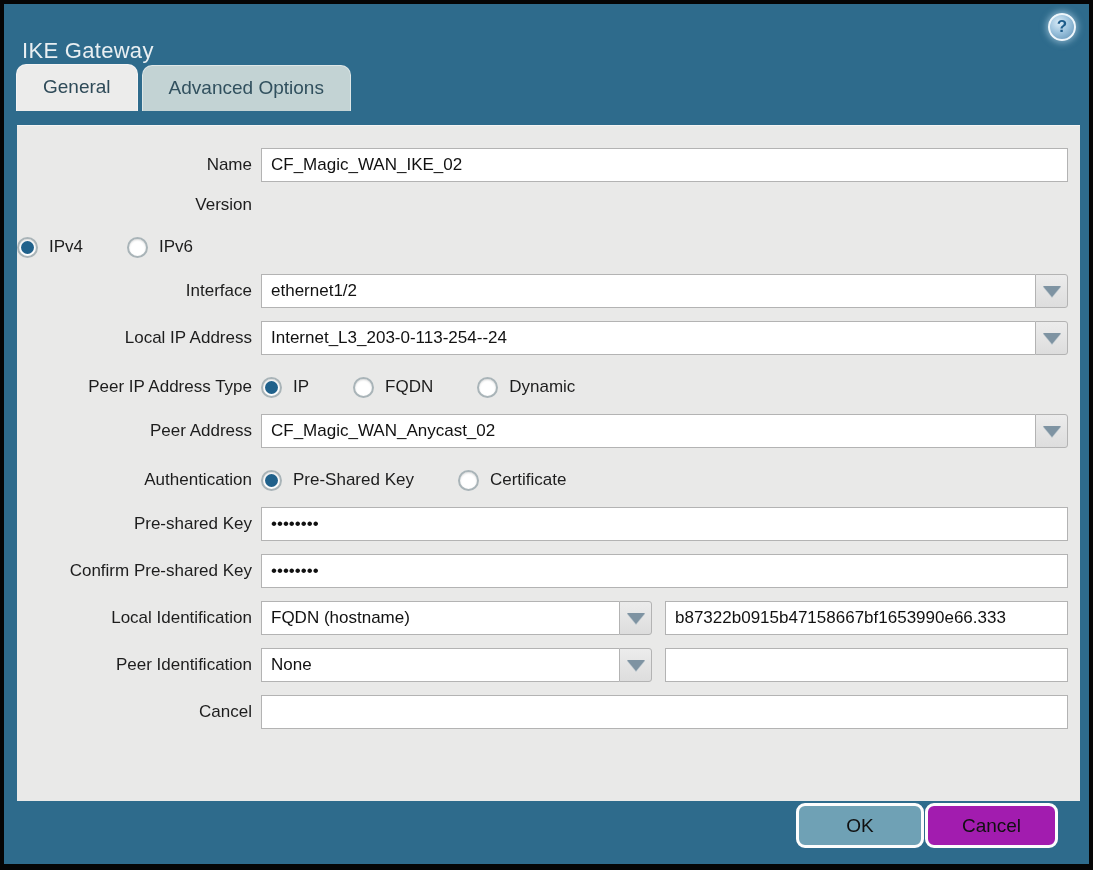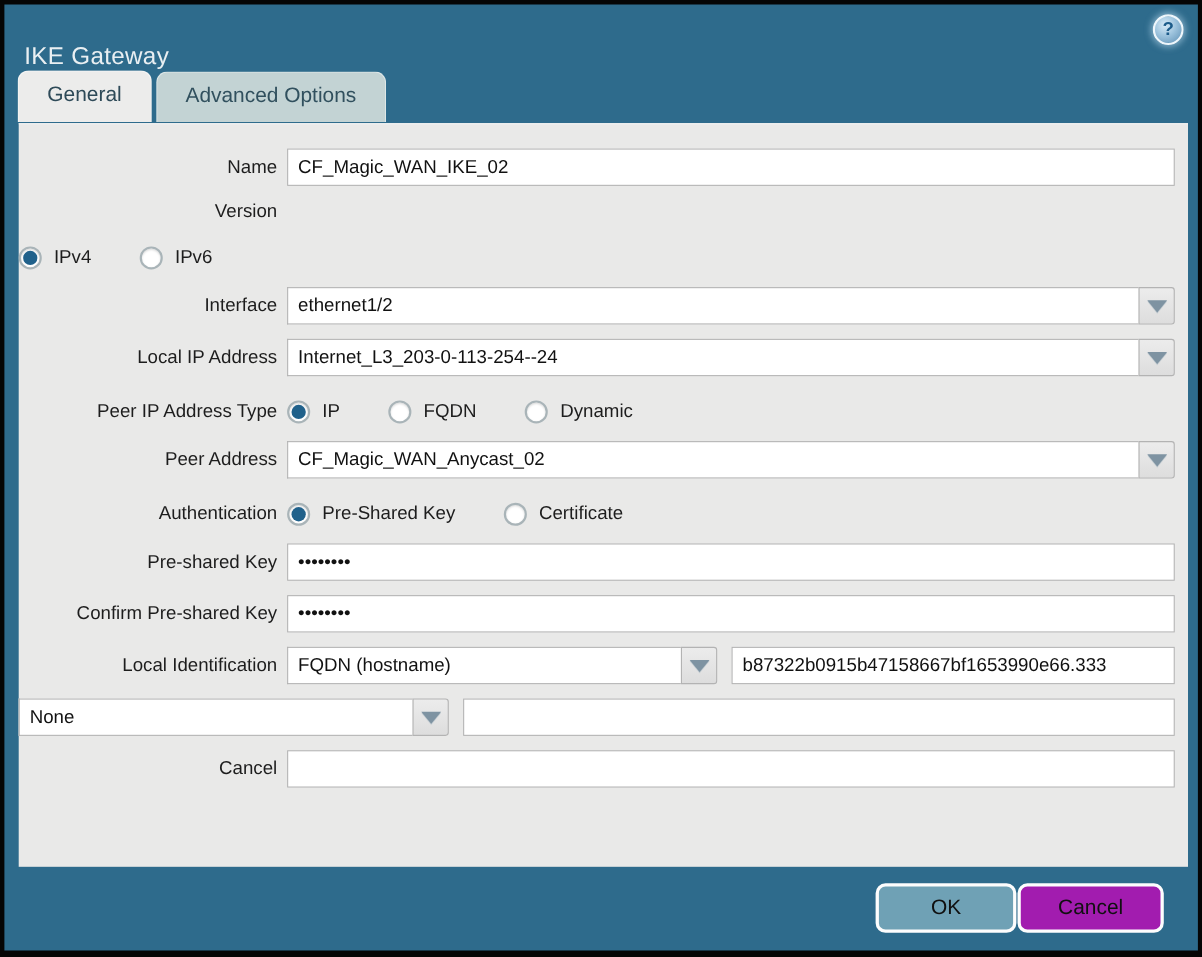--- a/index.html
+++ b/index.html
@@ -72,21 +72,21 @@
     padding-bottom: 13px;
   }
   .tab-inactive {
     background: #c3d3d4;
     color: #31505e;
   }
   
   .panel {
     position: absolute;
     left: 13px;
-    top: 108px;
+    top: 121px;
     width: 1063px;
     height: 676px;
     background: #e9e9e8;
     border-top: 1px solid #f4f4f3;
   }
   .row {
     display: flex;
     align-items: center;
     margin: 13px 12px 0 0;
   }
@@ -302,20 +302,21 @@
         <div class="tbox">FQDN (hostname)</div>
         <div class="drop-btn">
             <span class="tri"></span>
           </div>
       </div>
       <div class="gap13"></div>
       <div class="tbox">b87322b0915b47158667bf1653990e66.333</div>
     </div>
 
     <div class="row">
+      <div class="label">Peer Identification</div>
       <div class="combo combo-fixed">
         <div class="tbox">None</div>
         <div class="drop-btn">
             <span class="tri"></span>
           </div>
       </div>
       <div class="gap13"></div>
       <div class="tbox"></div>
     </div>
 

